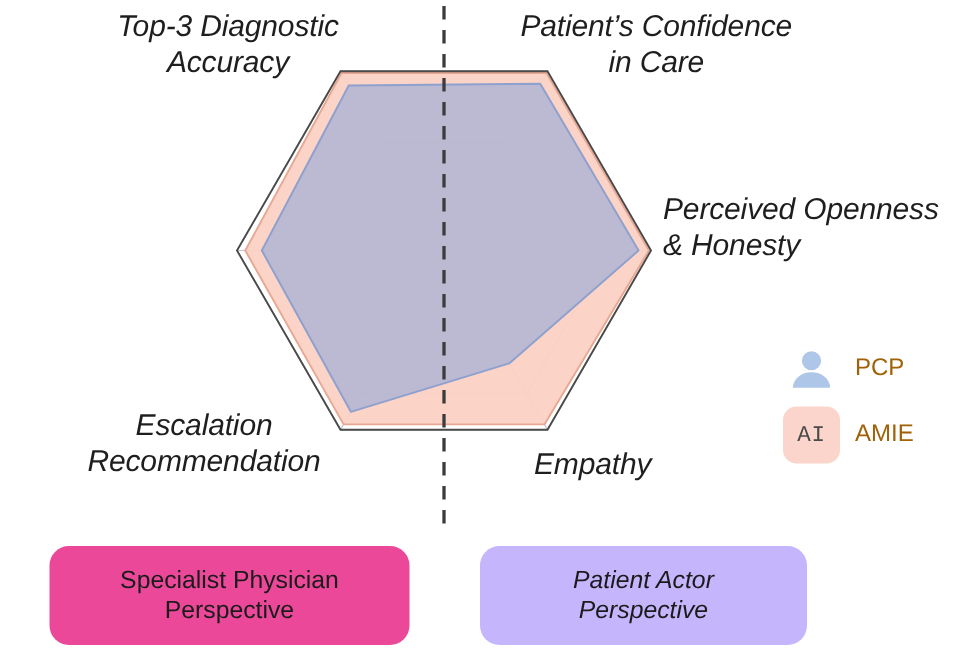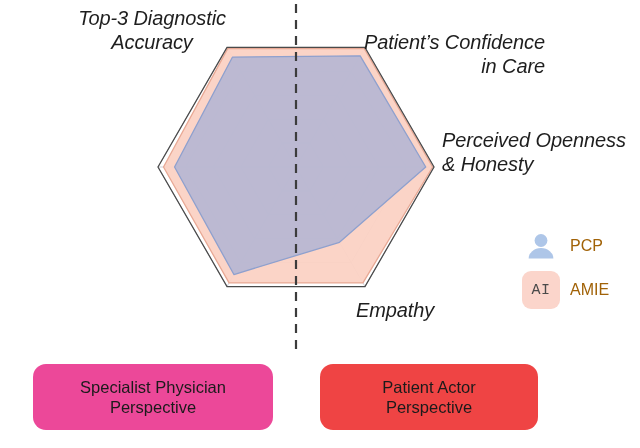--- a/index.html
+++ b/index.html
@@ -29,21 +29,21 @@
   .axis-label {
     position: absolute;
     font-size: 20px;
     line-height: 1.22;
     color: #1e1e1e;
     white-space: pre-line;
     letter-spacing: -0.1px;
     font-style: italic;
   }
   .al-diag    { left: 52px;  top: 6px;   width: 200px; text-align: center; }
-  .al-conf    { left: 330px; top: 6px;   width: 215px; text-align: right; margin-top: 24px; }
+  .al-conf    { left: 330px; top: 6px;   width: 215px; text-align: center; }
   .al-open    { left: 442px; top: 128px; width: 200px; text-align: left; }
   .al-emp     { left: 356px; top: 298px; width: 130px; text-align: left; }
   .al-esc     { left: 28px;  top: 272px; width: 216px; text-align: center; }
   .al-mgmt    { left: 14px;  top: 128px; width: 128px; text-align: center; }
 
   
   .legend {
     position: absolute;
     left: 522px;
     top: 224px;
@@ -132,20 +132,22 @@
     <line id="divider-line" x1="296" y1="4" x2="296" y2="352" stroke="#3c3c3c" stroke-width="2.2" stroke-dasharray="9 7" stroke-linecap="butt"></line>
   </svg>
 
   <div class="axis-label al-diag">Top-3 Diagnostic
 Accuracy</div>
   <div class="axis-label al-conf">Patient’s Confidence
 in Care</div>
   <div class="axis-label al-open">Perceived Openness
 &amp; Honesty</div>
   <div class="axis-label al-emp">Empathy</div>
+  <div class="axis-label al-esc">Escalation
+Recommendation</div>
 
   <div class="legend">
 
     <div class="legend-row">
       <span class="legend-swatch">
         <svg width="30" height="30" viewBox="0 0 30 30">
           <circle cx="15" cy="9.5" r="6.4" fill="#aec6e8"></circle>
           <path d="M2.6 27.5 a12.4 10.4 0 0 1 24.8 0 Z" fill="#aec6e8"></path>
         </svg>
       </span>
@@ -156,16 +158,16 @@
       <span class="legend-swatch">
         <span class="ai-badge" style="background:#fbd5cb;">AI</span>
       </span>
       <span class="legend-label">AMIE</span>
     </div>
 
   </div>
 
   <div class="pill pill-left" style="background:#ec4899;">Specialist Physician
 Perspective</div>
-  <div class="pill pill-right" style="background:#ef4444;">Patient Actor
+  <div class="pill pill-right" style="background:#c4b5fd;font-style:italic;">Patient Actor
 Perspective</div>
 
 </div>
 
 </body></html>

